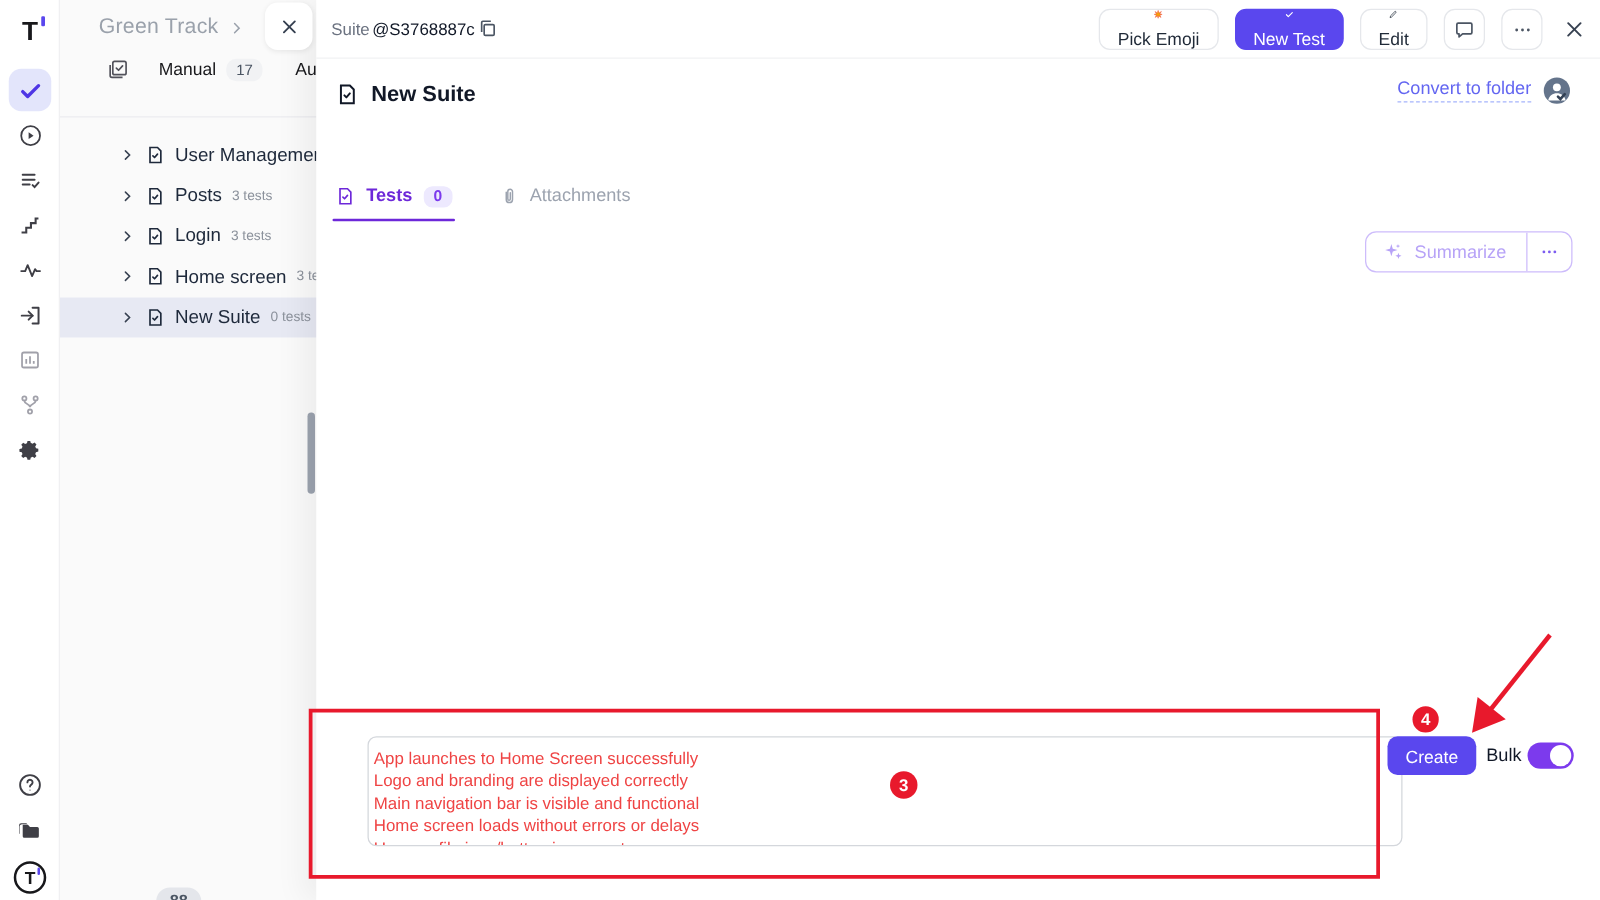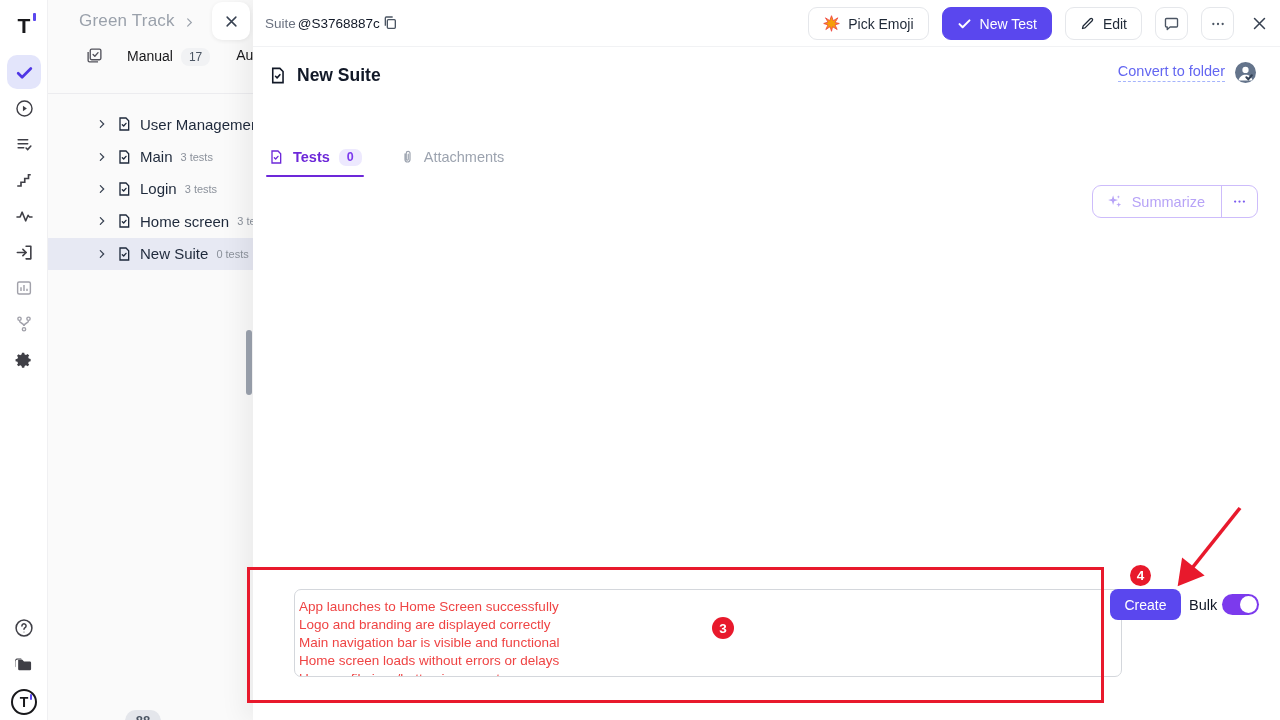--- a/index.html
+++ b/index.html
@@ -40,21 +40,21 @@
   #shortcut-badge { position:absolute; left:77px; top:710px; width:36px; height:22px; background:#e4e6eb; border-radius:11px; color:#4b5563; font-size:13px; font-weight:700; text-align:center; line-height:22px; }
 
   
   #overlay { position:absolute; left:253px; top:0; width:1027px; height:720px; background:#fff; box-shadow:-10px 0 24px rgba(0,0,0,.06); z-index:10; }
   #panel-close { position:absolute; left:-41px; top:2px; width:38px; height:38px; background:#fff; border-radius:10px; box-shadow:0 1px 4px rgba(0,0,0,.07); display:flex; align-items:center; justify-content:center; color:#374151; cursor:pointer; }
   #topbar { position:absolute; left:0; top:0; width:100%; height:47px; border-bottom:1px solid #f1f2f4; display:flex; align-items:center; }
   #suite-ref { margin-left:12px; font-size:13.5px; color:#6b7280; display:flex; align-items:center; gap:2px; }
   #suite-ref b { color:#111827; font-weight:400; }
   .icon-btn-plain { color:#4b5563; display:flex; align-items:center; cursor:pointer; }
   #topbar-actions { position:absolute; right:12px; top:7px; display:flex; align-items:center; gap:13px; }
-  .btn { height:33px; display:inline-flex; align-items:center; gap:8px; padding:0 14px; border:1px solid #e5e7eb; border-radius:9px; background:#fff; font-size:14px; color:#1f2937; cursor:pointer; font-family:inherit; }
+  .btn { height:33px; display:inline-flex; align-items:center; gap:8px; padding:0 14px; border:1px solid #e5e7eb; border-radius:9px; background:#fff; font-size:14px; color:#1f2937; cursor:pointer; font-family:inherit;flex-direction:column; }
   .btn-primary { background:#5a47ee; border-color:#5a47ee; color:#fff; }
   .btn-square { width:33px; padding:0; justify-content:center; color:#4b5563; }
 
   #suite-head { position:absolute; left:0; top:47px; width:100%; height:56px; display:flex; align-items:center; }
   #suite-title-wrap { display:flex; align-items:center; gap:10px; margin-left:15px; color:#111827; }
   #suite-title { font-size:17.5px; font-weight:700; color:#111827; }
   #head-right { position:absolute; right:24px; top:15px; display:flex; align-items:center; gap:10px; }
   #convert-link { font-size:14.5px; color:#6366f1; border-bottom:1.5px dashed #a5b4fc; padding-bottom:2px; cursor:pointer; }
   #avatar { width:21px; height:21px; border-radius:50%; background:#64748b; position:relative; overflow:hidden; }
 
@@ -199,21 +199,21 @@
       <div class="tree-row">
         <svg class="row-chev" width="10" height="10" viewBox="0 0 24 24" fill="none" stroke="currentColor" stroke-width="3" stroke-linecap="round">
             <path d="M8 4l8 8-8 8"></path>
           </svg>
         <span class="row-icon">
             <svg width="16" height="16" viewBox="0 0 24 24" fill="none" stroke="#1e293b" stroke-width="2">
               <path d="M6 3h9l4 4v14H6z"></path>
               <path d="M9.5 13l2 2 3.5-4" stroke-linecap="round" stroke-linejoin="round"></path>
             </svg>
           </span>
-        <span class="row-label">Main</span>
+        <span class="row-label">Posts</span>
         <span class="row-count">3 tests</span>
       </div>
       <div class="tree-row">
         <svg class="row-chev" width="10" height="10" viewBox="0 0 24 24" fill="none" stroke="currentColor" stroke-width="3" stroke-linecap="round">
             <path d="M8 4l8 8-8 8"></path>
           </svg>
         <span class="row-icon">
             <svg width="16" height="16" viewBox="0 0 24 24" fill="none" stroke="#1e293b" stroke-width="2">
               <path d="M6 3h9l4 4v14H6z"></path>
               <path d="M9.5 13l2 2 3.5-4" stroke-linecap="round" stroke-linejoin="round"></path>

